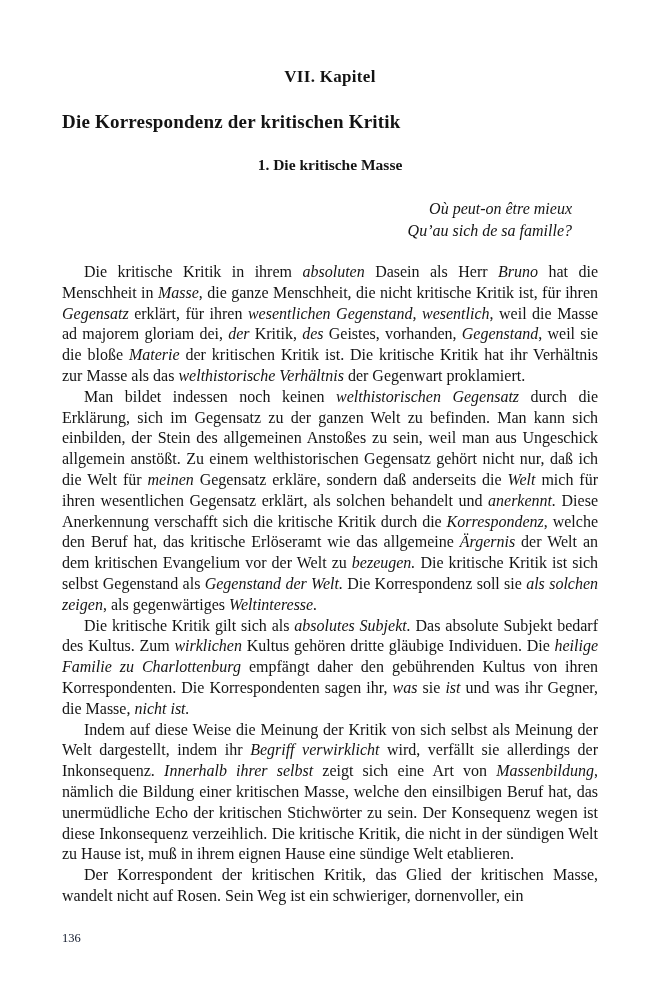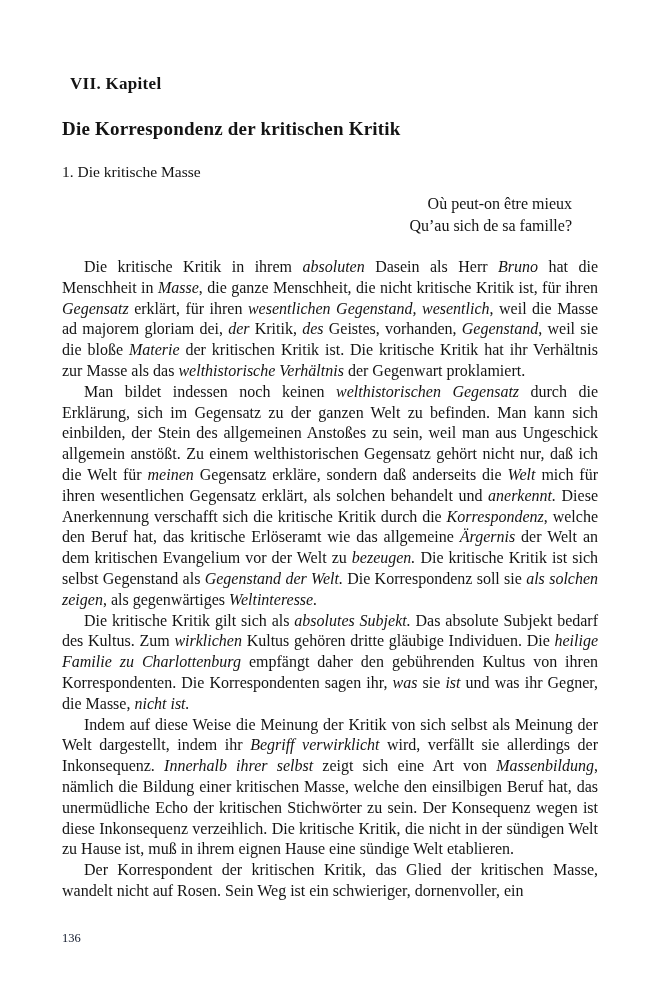--- a/index.html
+++ b/index.html
@@ -14,42 +14,44 @@
     overflow: hidden;
     box-sizing: border-box;
   }
   .content {
     position: absolute;
     left: 62px;
     right: 62px;
     top: 66px;
   }
   .chapter-heading {
+    text-align: center;
     font-size: 17px;
     font-weight: bold;
-    margin: 8px;
+    margin: 1px;
     letter-spacing: 0.3px;
   }
   .page-title {
     text-align: left;
     font-size: 19px;
     font-weight: bold;
     margin: 24px 0 0 0;
     letter-spacing: 0.2px;
   }
   .section-heading {
-    text-align: left;
+    text-align: center;
     font-size: 15.5px;
-    font-weight: normal;
+    font-weight: bold;
     margin: 23px 0 0 0;
   }
   .epigraph {
-    margin-top: 12px;
+    margin-top: 24px;
     padding-right: 26px;
     text-align: right;
+    font-style: italic;
     font-size: 16px;
     line-height: 21.5px;
   }
   .body-text {
     margin-top: 21px;
     font-size: 16px;
     line-height: 20.8px;
     text-align: justify;
   }
   .body-text p {

